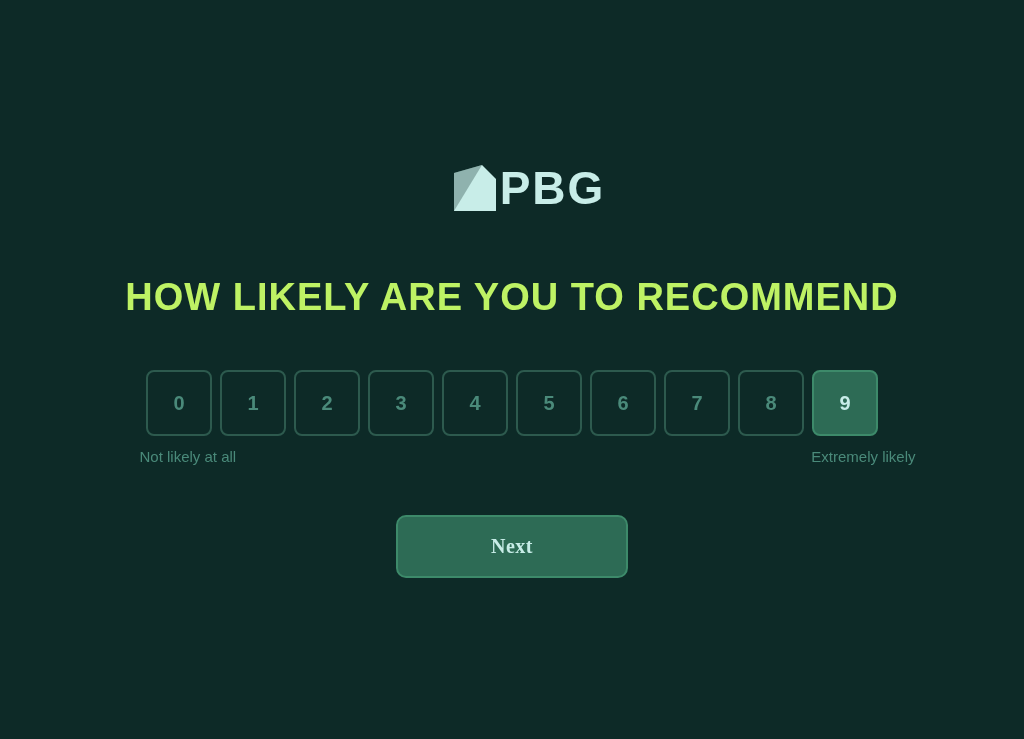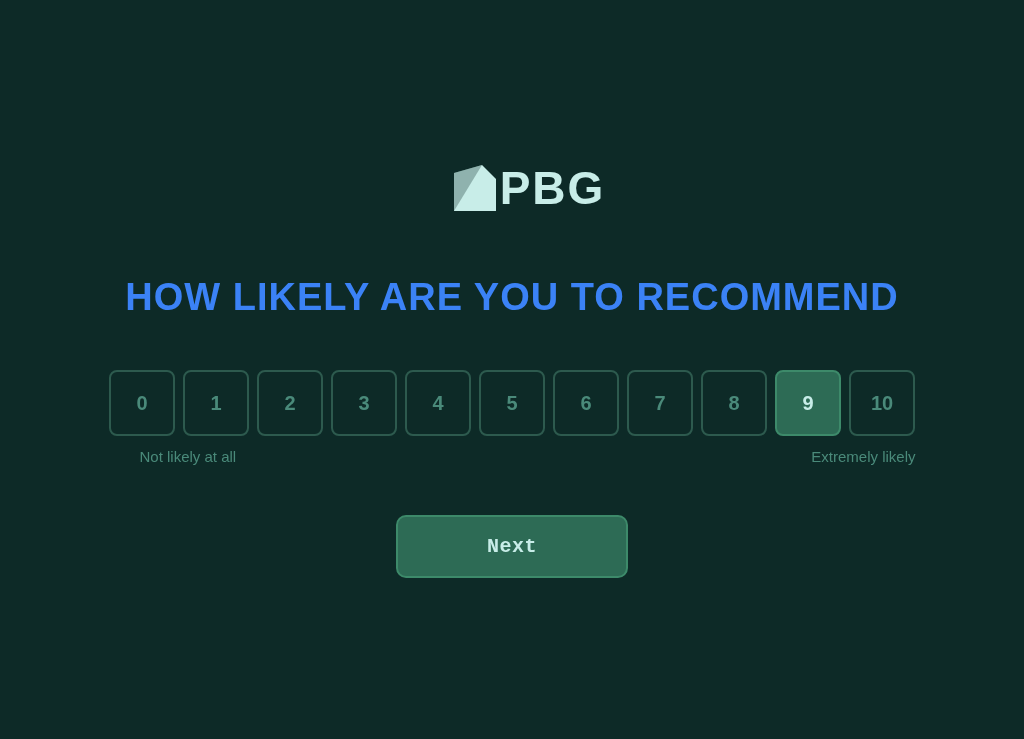--- a/index.html
+++ b/index.html
@@ -35,21 +35,21 @@
 
     .logo-text {
       color: #c8ede8;
       font-size: 46px;
       font-weight: 900;
       letter-spacing: 2px;
       font-family: 'Arial Black', 'Arial', sans-serif;
     }
 
     .question {
-      color: #3b82f6;
+      color: #bef264;
       font-size: 38px;
       font-weight: 900;
       text-align: center;
       text-transform: uppercase;
       line-height: 1.2;
       margin-bottom: 50px;
       max-width: 780px;
       letter-spacing: 1px;
     }
 
@@ -108,21 +108,21 @@
     .next-button {
       background-color: #2d6b55;
       color: #c8ede8;
       border: 2px solid #3d8a6a;
       border-radius: 10px;
       padding: 18px 0;
       width: 232px;
       font-size: 20px;
       font-weight: 700;
       cursor: pointer;
-      font-family: Liberation Mono, monospace;
+      font-family: Liberation Serif, serif;
       letter-spacing: 0.5px;
       transition: background-color 0.2s;
     }
   </style>
 </head>
 <body>
 
 <div class="logo-container">
   <svg class="logo-icon" viewBox="0 0 42 46" fill="none" xmlns="http://www.w3.org/2000/svg">
     <path d="M0 46 L0 8 L28 0 L42 14 L42 46 Z" fill="#c8ede8"></path>
@@ -141,21 +141,20 @@
   <button class="rating-btn">0</button>
       <button class="rating-btn">1</button>
       <button class="rating-btn">2</button>
       <button class="rating-btn">3</button>
       <button class="rating-btn">4</button>
       <button class="rating-btn">5</button>
       <button class="rating-btn">6</button>
       <button class="rating-btn">7</button>
       <button class="rating-btn">8</button>
       <button class="rating-btn selected">9</button>
-      <button class="rating-btn">10</button>
     </div>
   <div class="rating-labels">
     <span class="rating-label">Not likely at all</span>
     <span class="rating-label">Extremely likely</span>
   </div>
 </div>
 
 <button class="next-button">Next</button>
 
 </body></html>

